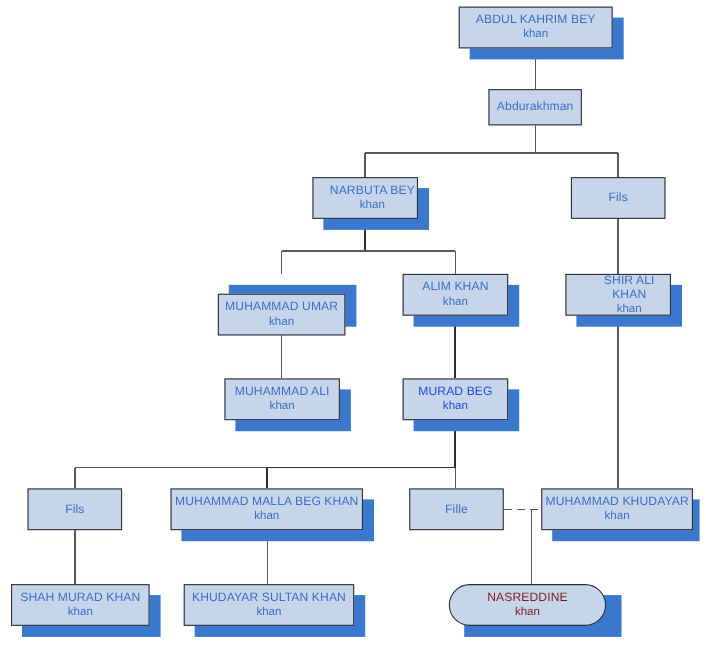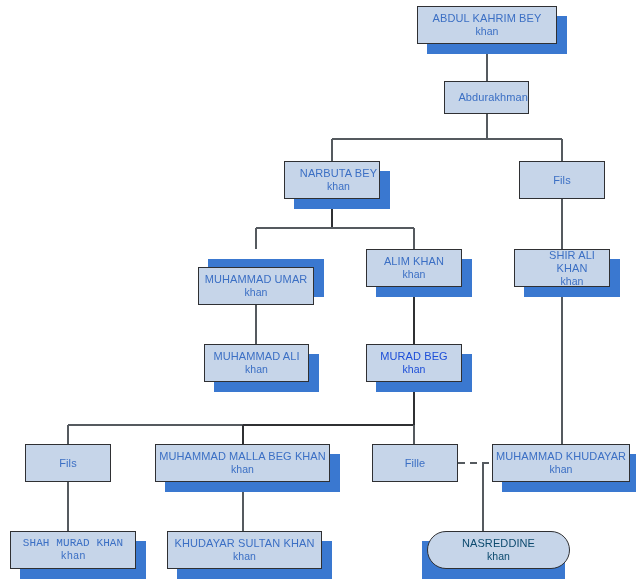--- a/index.html
+++ b/index.html
@@ -58,21 +58,21 @@
       <path d="M483,463 L483,531"></path>
     </g>
   </svg>
 
   <div id="nodes">
       <div class="shadow" style="left: 427px; top: 16px; width: 140px; height: 38px; background: rgb(58, 120, 208);"></div>
       <div class="node" style="left: 417px; top: 6px; width: 140px; height: 38px; background: rgb(198, 213, 233); border-color: rgb(47, 48, 51); color: rgb(59, 111, 196);">
         <div class="nm">ABDUL KAHRIM BEY</div>
         <div class="ttl">khan</div>
       </div>
-      <div class="node" style="left: 444px; top: 81px; width: 85px; height: 33px; background: rgb(198, 213, 233); border-color: rgb(47, 48, 51); color: rgb(59, 111, 196); align-items: flex-end;">
+      <div class="node" style="left: 444px; top: 81px; width: 85px; height: 33px; background: rgb(198, 213, 233); border-color: rgb(47, 48, 51); color: rgb(59, 111, 196);">
         <div class="nm">Abdurakhman</div>
       </div>
       <div class="shadow" style="left: 294px; top: 171px; width: 96px; height: 38px; background: rgb(58, 120, 208);"></div>
       <div class="node" style="left: 284px; top: 161px; width: 96px; height: 38px; background: rgb(198, 213, 233); border-color: rgb(47, 48, 51); color: rgb(59, 111, 196); padding-left: 13px;">
         <div class="nm">NARBUTA BEY</div>
         <div class="ttl">khan</div>
       </div>
       <div class="node" style="left: 519px; top: 161px; width: 86px; height: 38px; background: rgb(198, 213, 233); border-color: rgb(47, 48, 51); color: rgb(59, 111, 196);">
         <div class="nm">Fils</div>
       </div>
@@ -111,28 +111,28 @@
       </div>
       <div class="node" style="left: 372px; top: 444px; width: 86px; height: 38px; background: rgb(198, 213, 233); border-color: rgb(47, 48, 51); color: rgb(59, 111, 196);">
         <div class="nm">Fille</div>
       </div>
       <div class="shadow" style="left: 502px; top: 454px; width: 138px; height: 38px; background: rgb(58, 120, 208);"></div>
       <div class="node" style="left: 492px; top: 444px; width: 138px; height: 38px; background: rgb(198, 213, 233); border-color: rgb(47, 48, 51); color: rgb(59, 111, 196);">
         <div class="nm">MUHAMMAD KHUDAYAR</div>
         <div class="ttl">khan</div>
       </div>
       <div class="shadow" style="left: 20px; top: 541px; width: 126px; height: 38px; background: rgb(58, 120, 208);"></div>
-      <div class="node" style="left: 10px; top: 531px; width: 126px; height: 38px; background: rgb(198, 213, 233); border-color: rgb(47, 48, 51); color: rgb(59, 111, 196); font-family: Liberation Mono, monospace;">
+      <div class="node" style="left: 10px; top: 531px; width: 126px; height: 38px; background: rgb(198, 213, 233); border-color: rgb(47, 48, 51); color: rgb(59, 111, 196);">
         <div class="nm">SHAH MURAD KHAN</div>
         <div class="ttl">khan</div>
       </div>
       <div class="shadow" style="left: 177px; top: 541px; width: 155px; height: 38px; background: rgb(58, 120, 208);"></div>
       <div class="node" style="left: 167px; top: 531px; width: 155px; height: 38px; background: rgb(198, 213, 233); border-color: rgb(47, 48, 51); color: rgb(59, 111, 196);">
         <div class="nm">KHUDAYAR SULTAN KHAN</div>
         <div class="ttl">khan</div>
       </div>
       <div class="shadow" style="left: 422px; top: 541px; width: 143px; height: 38px; background: rgb(58, 120, 208);"></div>
-      <div class="node" style="left: 427px; top: 531px; width: 143px; height: 38px; background: rgb(198, 213, 233); border-color: rgb(47, 48, 51); color: #0c4a6e; border-radius: 19px;">
+      <div class="node" style="left: 408px; top: 531px; width: 143px; height: 38px; background: rgb(198, 213, 233); border-color: rgb(47, 48, 51); color: #7f1d1d; border-radius: 19px;">
         <div class="nm">NASREDDINE</div>
         <div class="ttl">khan</div>
       </div>
     </div>
 </div>
 
 </body></html>

